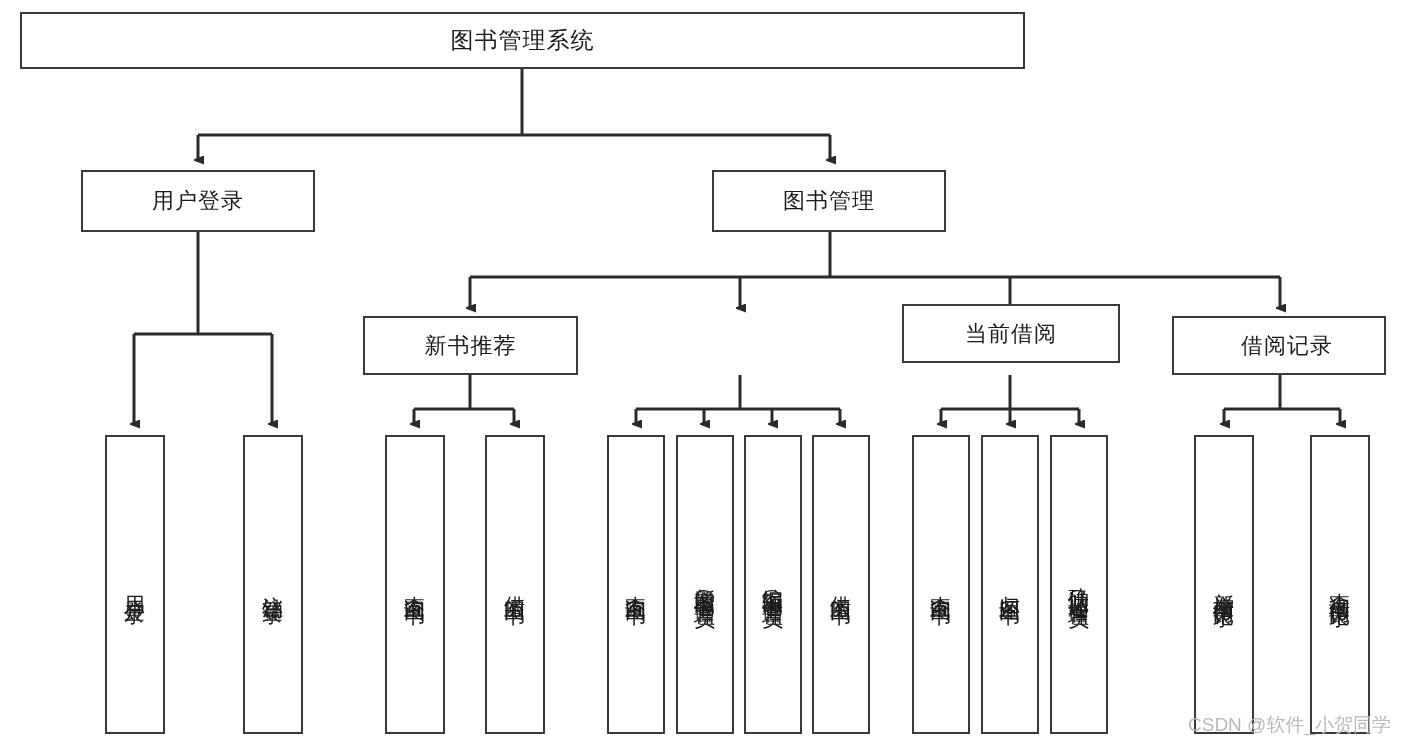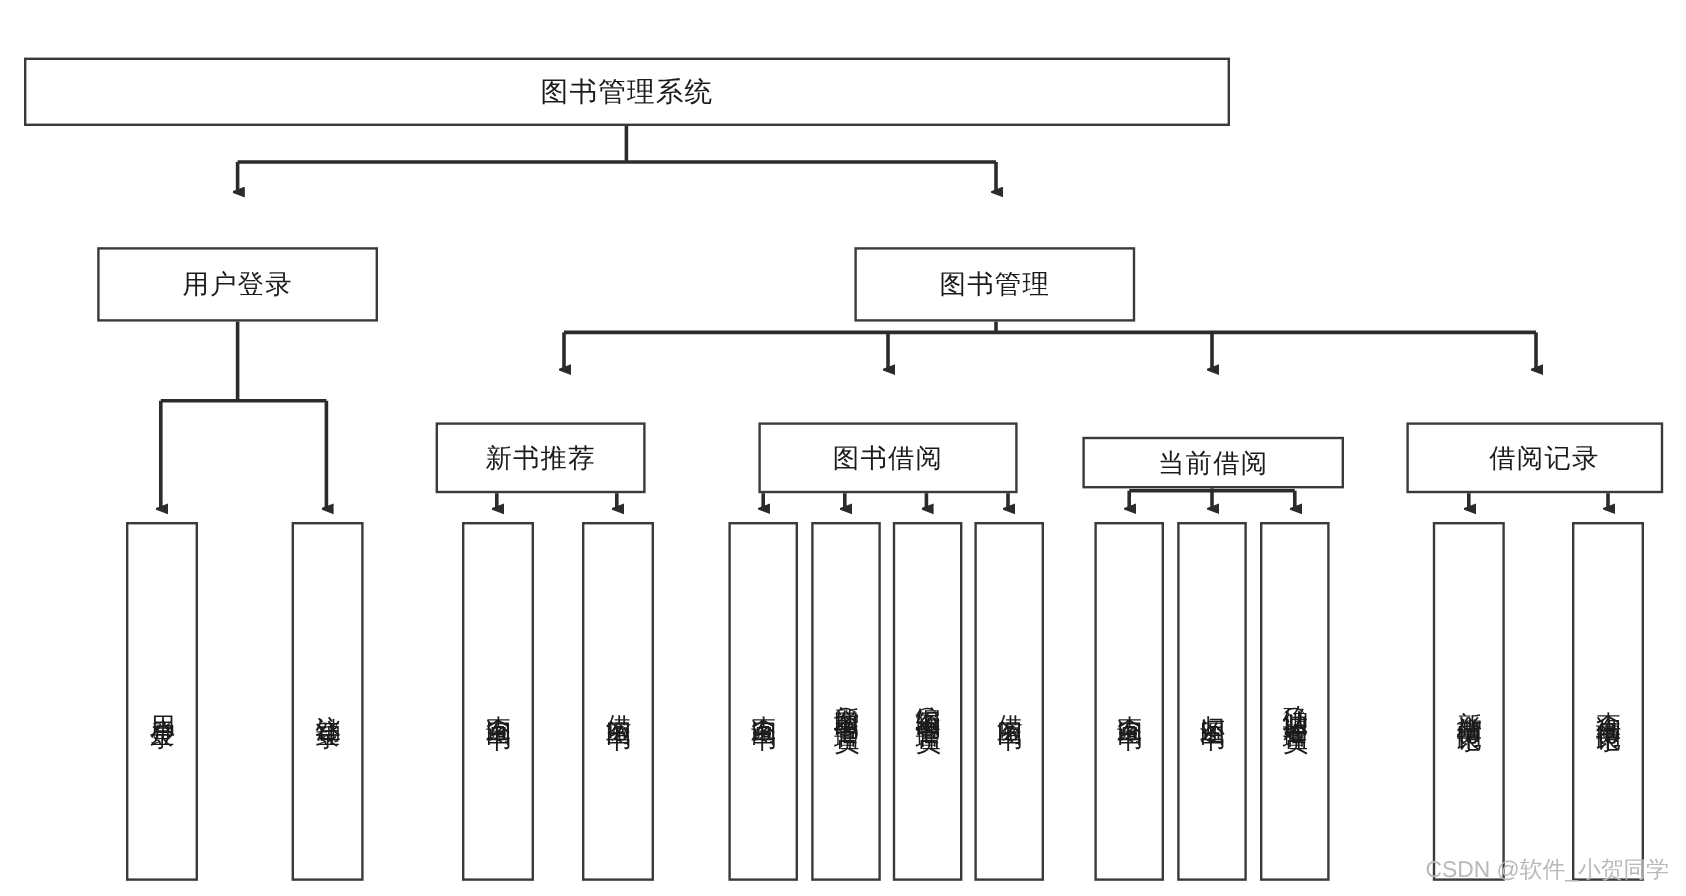--- a/index.html
+++ b/index.html
@@ -31,21 +31,20 @@
     border: 2px solid #3a3a3a;
     display: flex;
     align-items: center;
     justify-content: center;
     color: #1b1b1b;
     z-index: 2;
   }
   .node.h {
     font-size: 22px;
     letter-spacing: 1px;
-    margin-top: 36px;
   }
   .node.v {
     font-size: 21px;
     writing-mode: vertical-rl;
     text-orientation: upright;
     letter-spacing: 3px;
     line-height: 1;
     padding: 4px 0;
   }
   .node.v .vtext {
@@ -126,27 +125,24 @@
     <span>图书管理系统</span>
   </div>
 
   <div class="node h" style="left:81px; top:170px; width:234px; height:62px;">
     <span>用户登录</span>
   </div>
   <div class="node h" style="left:712px; top:170px; width:234px; height:62px;text-align:right;">
     <span>图书管理</span>
   </div>
 
-  <div class="node h" style="left:363px; top:316px; width:175px; height:59px;">
+  <div class="node h" style="left:363px; top:316px; width:215px; height:59px;">
     <span>新书推荐</span>
   </div>
-  <div class="node h" style="left:632px; top:316px; width:216px; height:59px;">
-    <span>图书借阅</span>
-  </div>
-  <div class="node h" style="left:902px; top:328px; width:218px; height:43px;">
+  <div class="node h" style="left:902px; top:304px; width:218px; height:59px;">
     <span>当前借阅</span>
   </div>
   <div class="node h" style="left:1172px; top:316px; width:214px; height:59px;padding-left:16px;">
     <span>借阅记录</span>
   </div>
 
   <div class="node v" style="left:105px; top:435px; width:60px; height:299px;">
     <span class="vtext">用户登录</span>
   </div>
   <div class="node v" style="left:243px; top:435px; width:60px; height:299px;">

